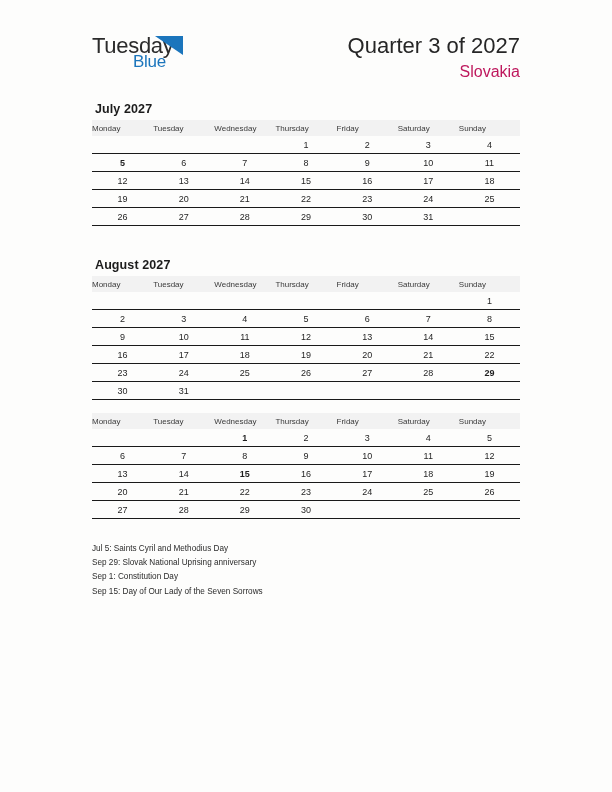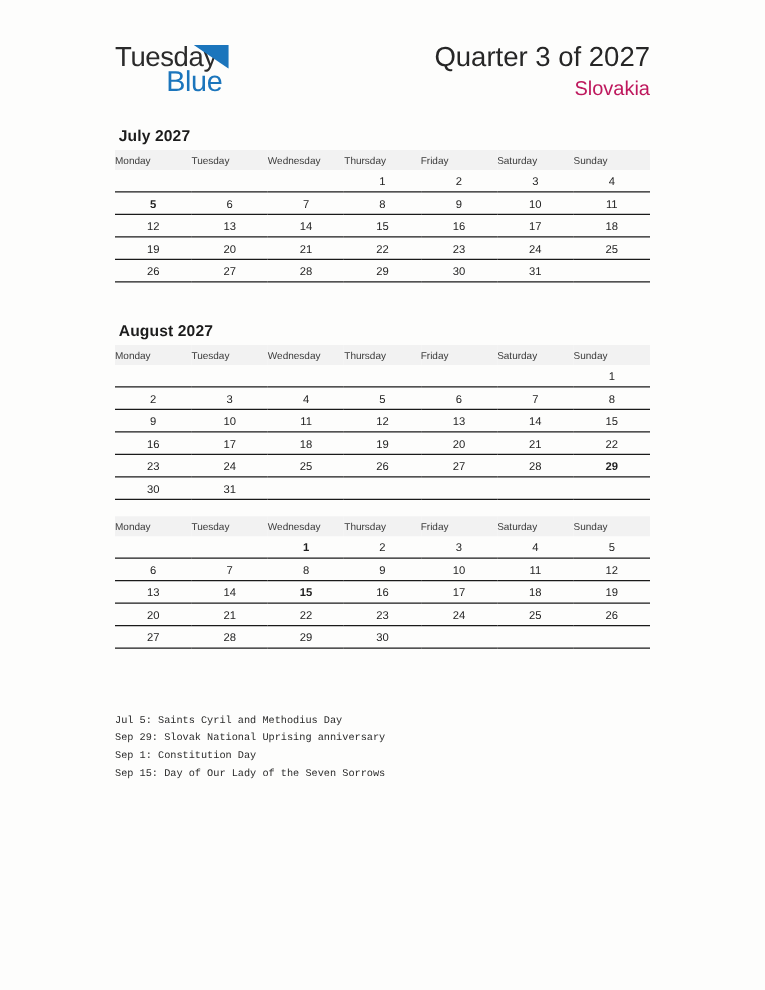--- a/index.html
+++ b/index.html
@@ -39,21 +39,21 @@
     top: 0;
     font-size: 22px;
     letter-spacing: -0.3px;
     color: #2b2b2b;
     font-family: "Liberation Sans", sans-serif;
   }
   .logo-blue {
     position: absolute;
     left: 41px;
     top: 19px;
-    font-size: 23px;
+    font-size: 17px;
     letter-spacing: -0.3px;
     color: #1b75bc;
     font-family: "Liberation Sans", sans-serif;
   }
   .logo-tri {
     position: absolute;
     left: 63px;
     top: 3px;
     width: 28px;
     height: 19px;
@@ -134,23 +134,22 @@
   td.holiday {
     color: #ff0000;
     font-weight: bold;
   }
   td.empty { color: transparent; }
 
   
   .legend {
     position: absolute;
     left: 92px;
-    top: 570px;
+    top: 542px;
     width: 420px;
-    font-family: Liberation Mono, monospace;
   }
   .legend-line {
     font-size: 8.2px;
     color: #2b2b2b;
     line-height: 14.2px;
     white-space: nowrap;
   }
 </style>
 </head>
 <body>

